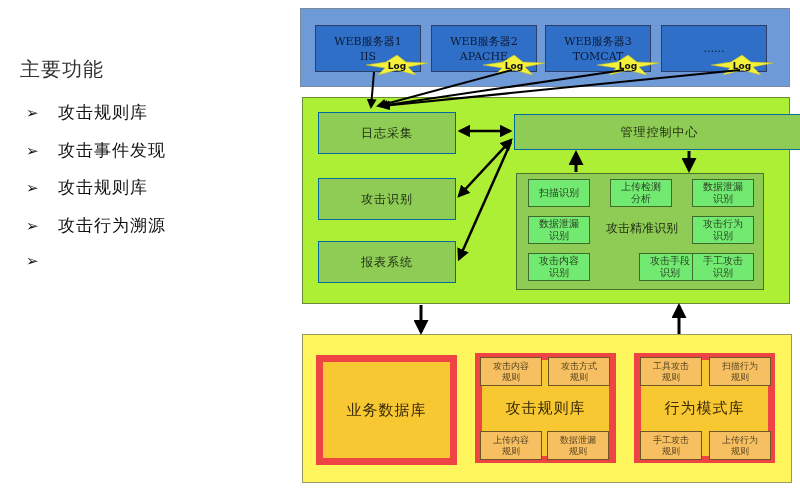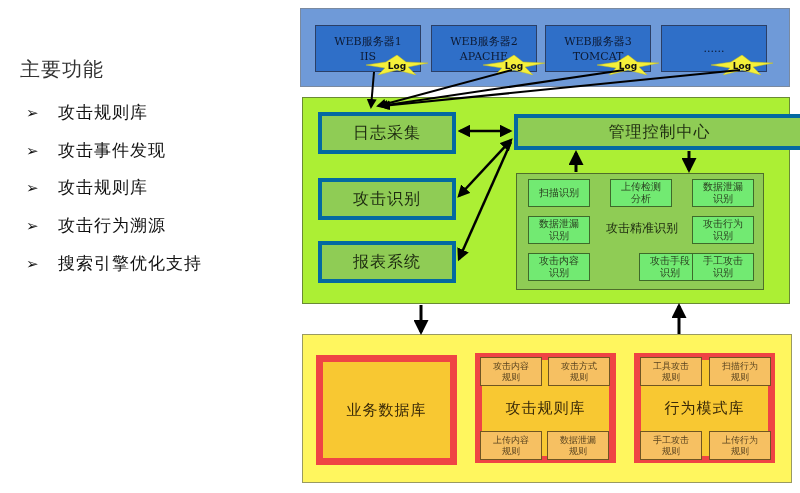--- a/index.html
+++ b/index.html
@@ -16,21 +16,21 @@
 
   
   #server-layer { left:300px; top:8px; width:490px; height:79px; background:#6f9ad8; border:1px solid #7a8aa0; }
   .server { top:25px; width:106px; height:47px; background:#2f6fc8; border:1px solid #2b3f66;
             color:#0d1a33; font-size:11px; line-height:15px; flex-direction:column; }
   .log-star { width:62px; height:20px; }
   .log-star svg { width:100%; height:100%; display:block; }
 
   
   #proc-layer { left:302px; top:97px; width:488px; height:207px; background:#acef34; border:1px solid #6a8a35; }
-  .proc-box { background:#8fcc55; border:4px solid #0369a1; font-size:16px; color:#1d2b10; letter-spacing:1px; font-family:"DejaVu Sans","Liberation Sans",sans-serif; }
+  .proc-box { background:#8fcc55; border:1px solid #0369a1; font-size:12px; color:#1d2b10; letter-spacing:1px; font-family:"DejaVu Sans","Liberation Sans",sans-serif; }
   #precise-panel { left:516px; top:173px; width:248px; height:117px; background:#8fcc55; border:1px solid #4f6e2a; }
   .mini { width:62px; height:28px; background:#72ea72; border:1px solid #3e6a2a; font-size:10px; line-height:12px; color:#2a4020; flex-direction:column; font-family:"DejaVu Sans","Liberation Sans",sans-serif; }
   #precise-label { left:592px; top:220px; width:100px; font-size:12px; color:#1d2b10; font-family:"DejaVu Sans","Liberation Sans",sans-serif; }
 
   
   #db-layer { left:302px; top:334px; width:490px; height:149px; background:#fff65e; border:1px solid #9a9a60; }
   .db-box { background:#f8c832; border:7px solid #ef4444; }
   .db-small { width:62px; height:29px; background:#f6c062; border:1px solid #6f5522; font-size:9px; line-height:11px; color:#5a4420; flex-direction:column; font-family:"DejaVu Sans","Liberation Sans",sans-serif; }
   .db-label { font-size:15px; color:#3a2a08; letter-spacing:1px; font-family:"DejaVu Sans","Liberation Sans",sans-serif; }
 
@@ -51,21 +51,20 @@
 <div class="abs feat" style="top:176px">
   <span class="bullet">➢</span>
   <span class="txt">攻击规则库</span>
 </div>
 <div class="abs feat" style="top:214px">
   <span class="bullet">➢</span>
   <span class="txt">攻击行为溯源</span>
 </div>
 <div class="abs feat" style="top:252px">
   <span class="bullet">➢</span>
-  <span class="txt">搜索引擎优化支持</span>
 </div>
 
 <div id="server-layer" class="abs"></div>
 <div class="abs server center" style="left:315px">
   <span>WEB服务器1</span>
   <span>IIS</span>
 </div>
 <div class="abs server center" style="left:431px">
   <span>WEB服务器2</span>
   <span>APACHE</span>

